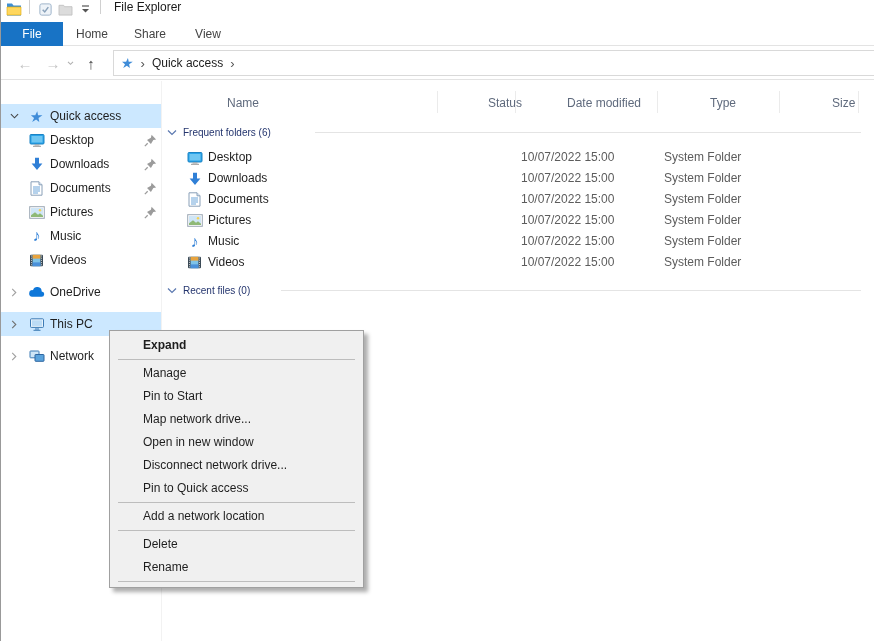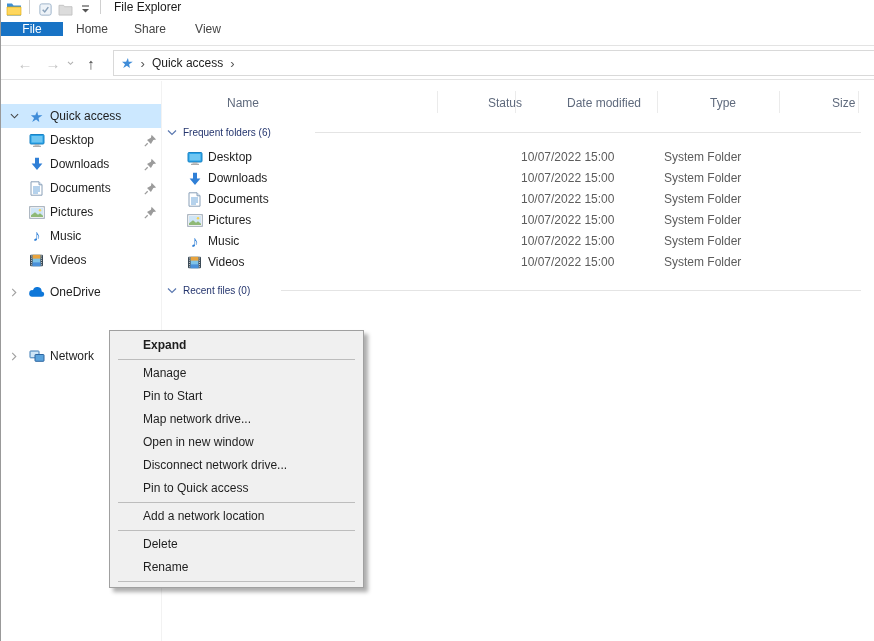--- a/index.html
+++ b/index.html
@@ -10,21 +10,21 @@
   .abs { position:absolute; }
 
   
   .titlebar { left:0; top:0; width:874px; height:22px; display:flex; align-items:flex-start; }
   .qat-sep { width:1px; height:14px; background:#d0d0d0; margin:0 5px; }
   .qat-btn { width:20px; height:18px; display:flex; align-items:center; justify-content:center; }
   .title-text { margin-left:8px; color:#1a1a1a; }
 
   
   .tabstrip { left:0; top:22px; width:874px; height:24px; display:flex; border-bottom:1px solid #e3e3e3; background:#fff; }
-  .tab { width:58px; height:14px; display:flex; align-items:center; justify-content:center; color:#444; cursor:default; }
+  .tab { width:58px; height:24px; display:flex; align-items:center; justify-content:center; color:#444; cursor:default; }
   .tab-file { width:62px; background:#1873c5; color:#fff; }
 
   
   .navbar { left:0; top:46px; width:874px; height:34px; border-bottom:1px solid #e3e3e3; background:#fff; }
   .navbtn { position:absolute; top:0; height:34px; display:flex; align-items:center; justify-content:center; font-size:15px; }
   .addressbar { position:absolute; left:112px; top:4px; width:762px; height:26px; border:1px solid #d9d9d9; background:#fff;
                 display:flex; align-items:center; padding-left:7px; }
   .crumb-sep { color:#555; margin:0 7px; font-size:13px; }
   .star-glyph { color:#3f8cd8; font-size:14px; transform:skewX(-8deg); }
 
@@ -227,20 +227,35 @@
         </svg>
       </span>
     <span class="s-icon">
         <svg width="17" height="11" viewBox="0 0 16 10">
           <path d="M3.8 9 h8.8 a2.5 2.5 0 0 0 0.3-5 A4.2 4.2 0 0 0 4.7 2.8 A3.1 3.1 0 0 0 3.8 9 z" fill="#0e77d9"></path>
         </svg>
       </span>
     <span class="s-label">OneDrive</span>
   </div>
 
+  <div class="abs side-row sel" style="top:312px">
+    <span class="tw">
+        <svg width="6" height="9" viewBox="0 0 6 10">
+          <path d="M1 1 L5 5 L1 9" stroke="#707070" stroke-width="1.2" fill="none"></path>
+        </svg>
+      </span>
+    <span class="s-icon">
+        <svg width="16" height="14" viewBox="0 0 16 14">
+          <rect x="1.5" y="1.8" width="13" height="8.6" rx="0.8" fill="#e8f3fb" stroke="#3d7bb5"></rect>
+          <rect x="3" y="3.3" width="10" height="5.6" fill="#bcdcf5"></rect>
+          <path d="M6 12 h4 M4.5 13.3 h7" stroke="#3d7bb5"></path>
+        </svg>
+      </span>
+    <span class="s-label">This PC</span>
+  </div>
 
   <div class="abs side-row" style="top:344px">
     <span class="tw">
         <svg width="6" height="9" viewBox="0 0 6 10">
           <path d="M1 1 L5 5 L1 9" stroke="#a0a0a0" stroke-width="1.2" fill="none"></path>
         </svg>
       </span>
     <span class="s-icon">
         <svg width="16" height="13" viewBox="0 0 16 13">
           <rect x="1" y="1" width="9" height="6.8" rx="0.6" fill="#cfe6f7" stroke="#3d7bb5"></rect>

